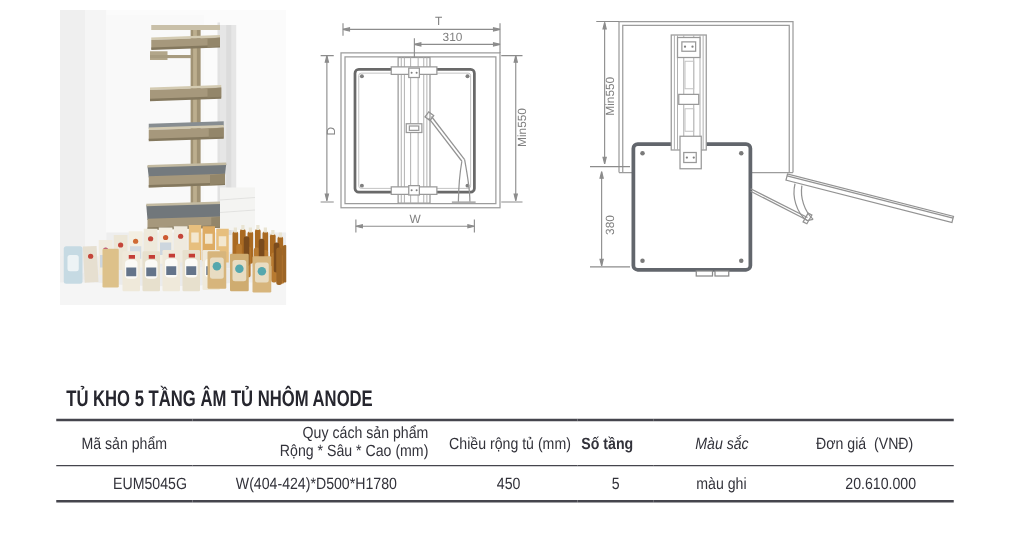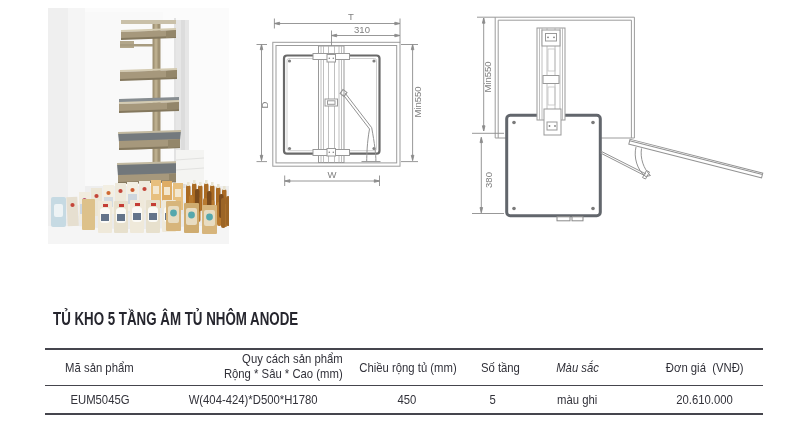--- a/index.html
+++ b/index.html
@@ -393,49 +393,49 @@
     <line x1="12" y1="208.5" x2="44" y2="208.5"></line>
     <polygon points="21.3,132.4 20,137.6 22.6,137.6"></polygon>
     <polygon points="21.3,207.7 20,202.5 22.6,202.5"></polygon>
   </g>
 
   <text x="31.5" y="175" font-size="9.5" fill="#808080" text-anchor="middle" transform="rotate(-90 31.5 175)">380</text>
 </svg>
 
 <div class="abs" style="left:53px;top:309px;font-size:18px;font-weight:bold;color:#26262e;transform:scaleX(0.74);transform-origin:0 50%;white-space:nowrap;">TỦ KHO 5 TẦNG ÂM TỦ NHÔM ANODE</div>
 
-<table class="abs" style="left:45px;top:348px;width:718px;border-collapse:collapse;table-layout:fixed;color:#32323a;font-size:13px;">
+<table class="abs" style="left:45px;top:335px;width:718px;border-collapse:collapse;table-layout:fixed;color:#32323a;font-size:13px;">
   <colgroup>
     <col style="width:109px">
       <col style="width:198px">
       <col style="width:110px">
     <col style="width:61px">
       <col style="width:109px">
       <col style="width:131px">
   </colgroup>
 
   <tbody>
       <tr style="height:36px;border-top:2px solid #45454d;border-bottom:1.5px solid #45454d;">
 
     <td style="text-align:center;"><span class="cx">Mã sản phẩm</span></td>
 
     <td style="text-align:right;line-height:1.15;"><span class="cx">Quy cách sản phẩm<br>Rộng * Sâu * Cao (mm)</span></td>
 
     <td style=""><span class="cx">Chiều rộng tủ (mm)</span></td>
 
-    <td style="text-align:right;"><span class="cx">Số tầng</span></td>
+    <td style="text-align:left;font-weight:bold;"><span class="cx">Số tầng</span></td>
 
     <td style="text-align:center;font-style:italic;"><span class="cx">Màu sắc</span></td>
 
-    <td style="text-align:center;padding-left:15px;"><span class="cx">Đơn giá&nbsp; (VNĐ)</span></td>
+    <td style="text-align:left;padding-left:15px;"><span class="cx">Đơn giá&nbsp; (VNĐ)</span></td>
   </tr>
 
 
   <tr style="height:29px;border-bottom:2px solid #45454d;">
-    <td style="text-align:center;"><span class="cx">EUM5045G</span></td>
+    <td style="text-align:right;"><span class="cx">EUM5045G</span></td>
     <td style="text-align:center;"><span class="cx">W(404-424)*D500*H1780</span></td>
     <td style="text-align:center;"><span class="cx">450</span></td>
     <td style="text-align:center;"><span class="cx">5</span></td>
     <td style="text-align:center;"><span class="cx">màu ghi</span></td>
     <td style="text-align:center;padding-left:15px;"><span class="cx">20.610.000</span></td>
   </tr>
 </tbody>
   </table>
 
 </body></html>

